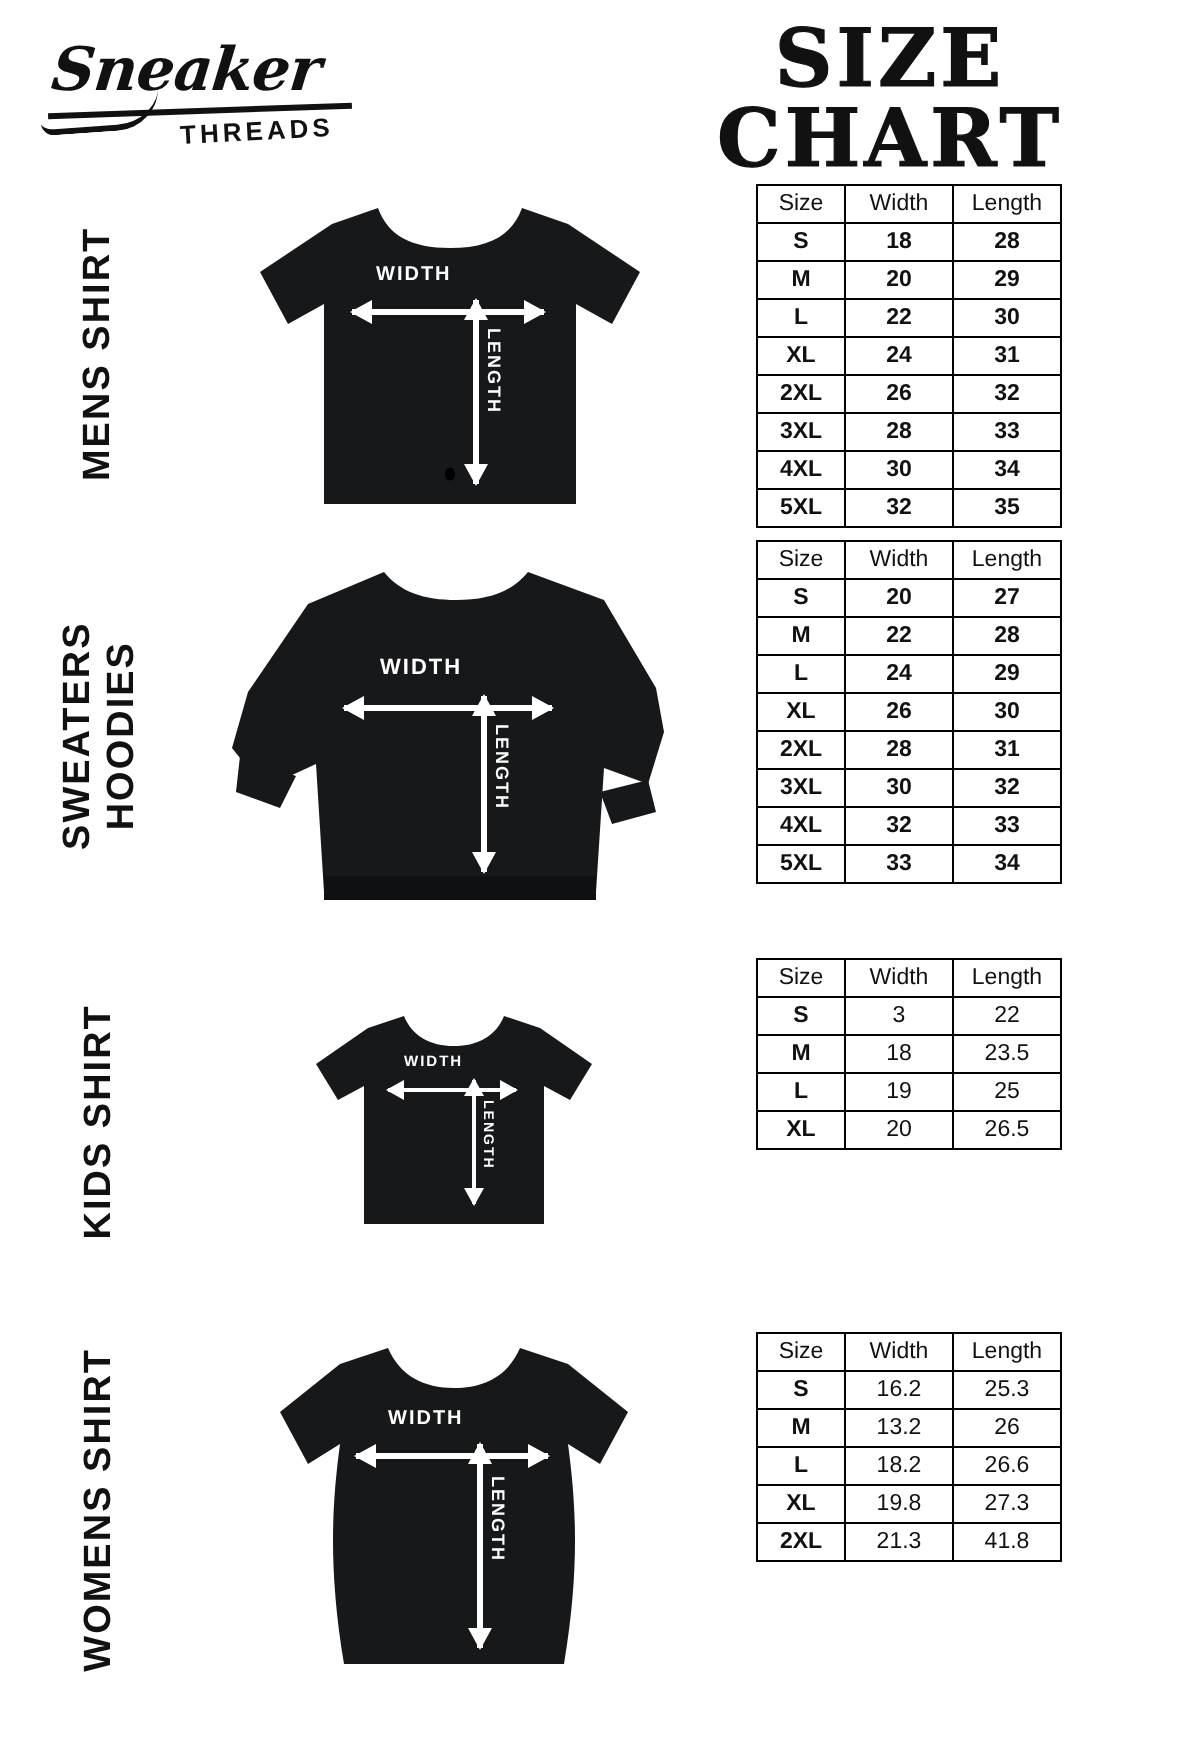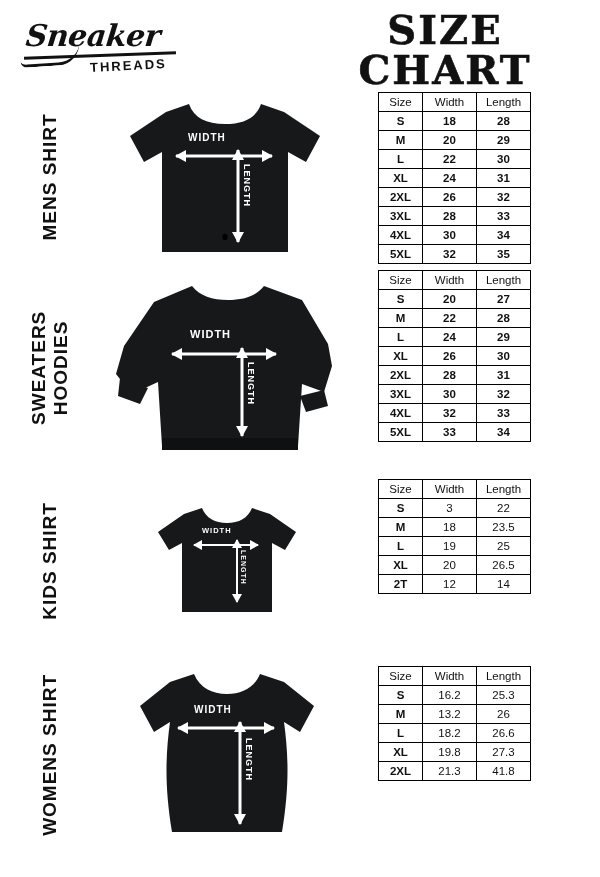--- a/index.html
+++ b/index.html
@@ -420,25 +420,20 @@
         <tr>
             <td class="val">L</td>
             <td>19</td>
             <td>25</td>
           </tr>
         <tr>
             <td class="val">XL</td>
             <td>20</td>
             <td>26.5</td>
           </tr>
-        <tr>
-            <td class="val">2T</td>
-            <td>12</td>
-            <td>14</td>
-          </tr>
       </tbody>
     </table>
   </div>
 
   <div class="section" style="top:660px; height:190px;">
     <div class="sec-label">
       <span>WOMENS SHIRT</span>
     </div>
     <div class="garment">
       <svg class="g-wrap" viewBox="0 0 258 190" preserveAspectRatio="none">

